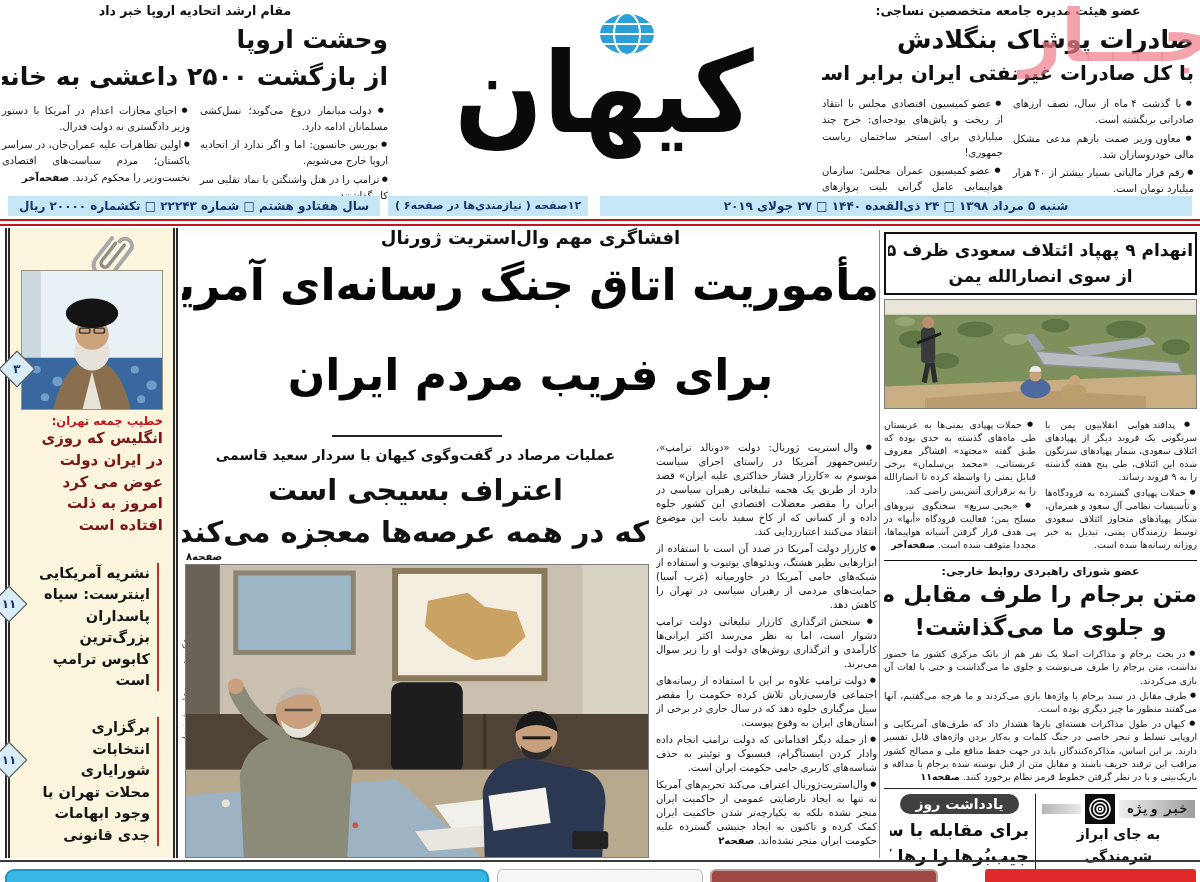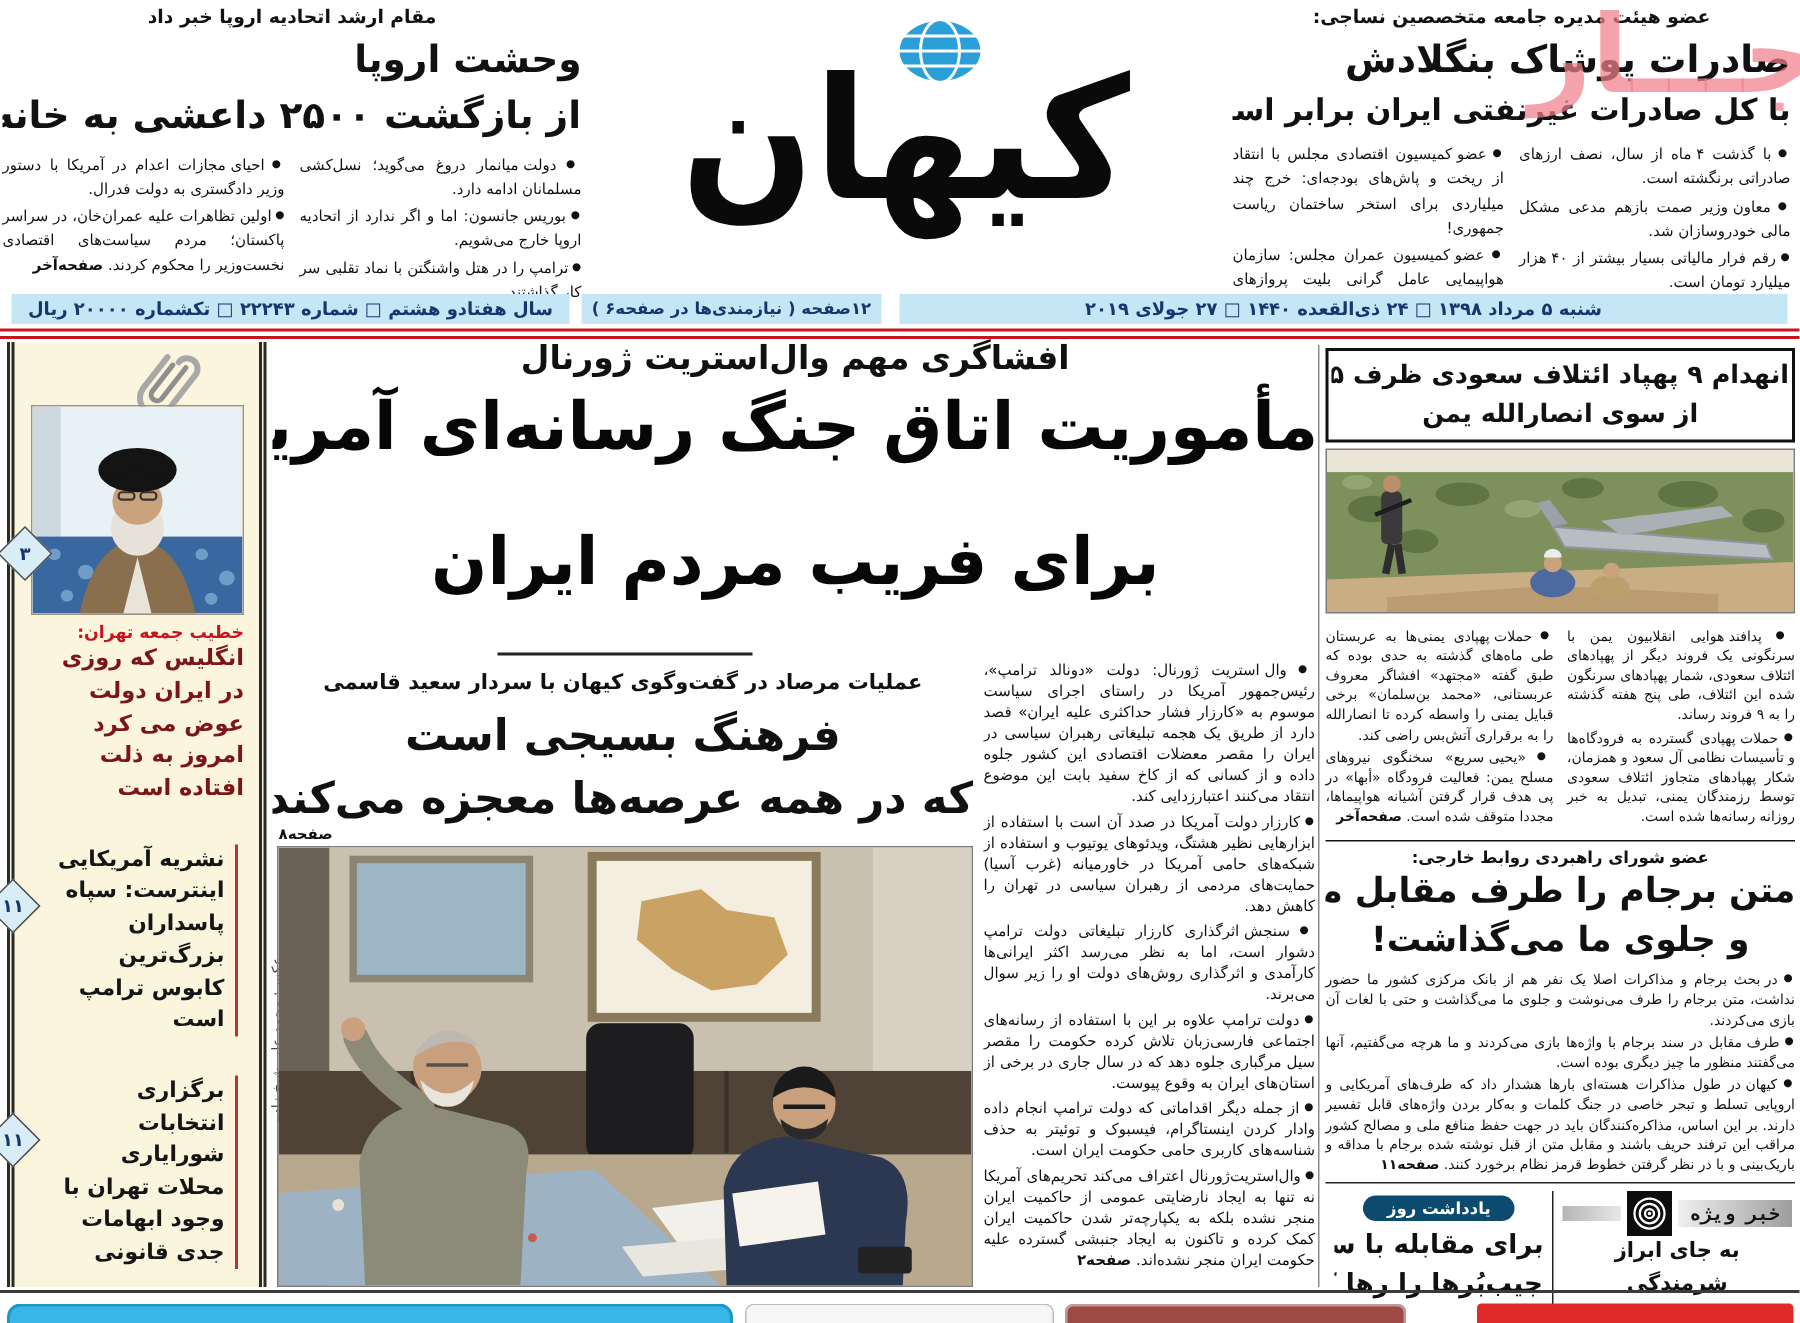--- a/index.html
+++ b/index.html
@@ -54,21 +54,21 @@
   .sb-rule { margin:26px 14px 0 26px; border-right:2px solid #b03a2e; padding-right:7px; }
   .diamond { position:absolute; width:26px; height:26px; background:#d9edf7; border:1px solid #4a4a4a;
              transform:rotate(45deg); z-index:5; }
   .diamond span { position:absolute; inset:0; transform:rotate(-45deg); display:flex; align-items:center;
                   justify-content:center; font-size:12px; font-weight:bold; color:#17366e; }
   #photo-credit { position:absolute; left:180px; top:748px; transform:rotate(-90deg);
                   transform-origin:0 0; font-size:9.5px; color:#444; white-space:nowrap; }
 
   
   #lead { position:absolute; left:182px; top:227px; width:697px; height:631px; }
-  #lead-kicker { position:absolute; top:0; left:0; right:0; text-align:center; font-size:22px; font-weight:bold; }
+  #lead-kicker { position:absolute; top:0; left:0; right:0; text-align:center; font-size:18px; font-weight:bold; }
   .lead-h { position:absolute; left:0; right:0; text-align:center; font-weight:bold; color:#070707;
             font-size:44px; line-height:1.55; white-space:nowrap; overflow:hidden; letter-spacing:-1px; }
   #lead-h1 { top:24px; } #lead-h2 { top:114px; }
   #lead-divider { position:absolute; top:208px; left:150px; width:170px; height:2px; background:#222; }
   .int-block { position:absolute; left:0; width:467px; text-align:center; }
   #int-kicker { top:220px; font-size:14px; font-weight:bold; }
   #int-h1 { top:243px; font-size:29px; font-weight:bold; line-height:1.4; }
   #int-h2 { top:285px; font-size:29px; font-weight:bold; line-height:1.4; white-space:nowrap; overflow:hidden; }
   #page8 { position:absolute; left:4px; top:324px; font-size:10px; font-weight:bold; }
   #main-photo { position:absolute; left:3px; top:337px; width:464px; height:294px; border:1px solid #7c7c7c; }
@@ -93,21 +93,21 @@
   #barjam-body { margin-top:3px; font-size:9.3px; line-height:1.42; text-align:justify; }
   #bottom-row { display:flex; margin-top:5px; border-top:1.5px solid #222; padding-top:5px; }
   #special-box { width:162px; border-left:1.5px solid #222; padding:0 2px 0 6px; }
   #note-box { width:151px; padding:0 6px; text-align:center; }
   #special-label-row { display:flex; align-items:center; gap:4px;font-family:Liberation Mono, monospace; }
   #special-label { font-size:12.5px; font-weight:bold; background:linear-gradient(to left,#9e9e9e,#efefef);
                    padding:1px 8px; }
   .grey-bar { height:10px; flex:1; background:linear-gradient(to left,#e8e8e8,#b5b5b5); }
   .special-line { text-align:center; font-size:14px; font-weight:bold; line-height:1.55; }
   .pageref-sm { font-size:9.5px; font-weight:bold; text-align:left; }
-  #note-pill { display:inline-block; background:#0c4a6e; color:#fff; font-size:11px; font-weight:bold;
+  #note-pill { display:inline-block; background:#404040; color:#fff; font-size:14px; font-weight:bold;
                border-radius:11px; padding:2px 16px; margin-bottom:3px; }
   .note-line { font-size:17.5px; font-weight:bold; line-height:1.5; white-space:nowrap; overflow:hidden; }
 
   
   #bottom-rule { position:absolute; top:860px; left:0; width:1200px; height:2px; background:#3b3b3b; }
   .ad { position:absolute; top:869px; height:13px; }
   #ad-cyan { left:5px; width:484px; background:#36b7e6; border:2px solid #1f96c8; border-bottom:none;
              border-radius:9px 9px 0 0; }
   #ad-white { left:497px; width:206px; background:#f6f6f6; border:1px solid #bdbdbd; border-bottom:none;
               border-radius:6px 6px 0 0; }
@@ -233,21 +233,21 @@
   </div>
   <div id="photo-credit">عکس: محمد علی شیخ زاده</div>
 
   <div id="lead">
     <div id="lead-kicker">افشاگری مهم وال‌استریت ژورنال</div>
     <div id="lead-h1" class="lead-h">مأموریت اتاق جنگ رسانه‌ای آمریکا</div>
     <div id="lead-h2" class="lead-h">برای فریب مردم ایران</div>
     <div id="lead-divider"></div>
 
     <div id="int-kicker" class="int-block">عملیات مرصاد در گفت‌وگوی کیهان با سردار سعید قاسمی</div>
-    <div id="int-h1" class="int-block">فرهنگ بسیجی است</div>
+    <div id="int-h1" class="int-block">اعتراف بسیجی است</div>
     <div id="int-h2" class="int-block">که در همه عرصه‌ها معجزه می‌کند</div>
     <div id="page8">صفحه۸</div>
 
     <svg id="main-photo" viewBox="0 0 464 294" preserveAspectRatio="none">
       <rect width="464" height="294" fill="#c9c0b0"></rect>
       <rect x="0" y="0" width="34" height="294" fill="#6b6257"></rect>
       <rect x="398" y="0" width="66" height="160" fill="#d8d2c4"></rect>
       <rect x="50" y="8" width="118" height="80" fill="#9db6c6" stroke="#8b8574" stroke-width="5"></rect>
       <rect x="210" y="6" width="150" height="108" fill="#f3eee0" stroke="#8a7a5c" stroke-width="6"></rect>
       <path d="M243 36 L283 28 L300 42 L332 47 L341 72 L320 92 L290 96 L264 82 L240 62 Z" fill="#c9a264"></path>

